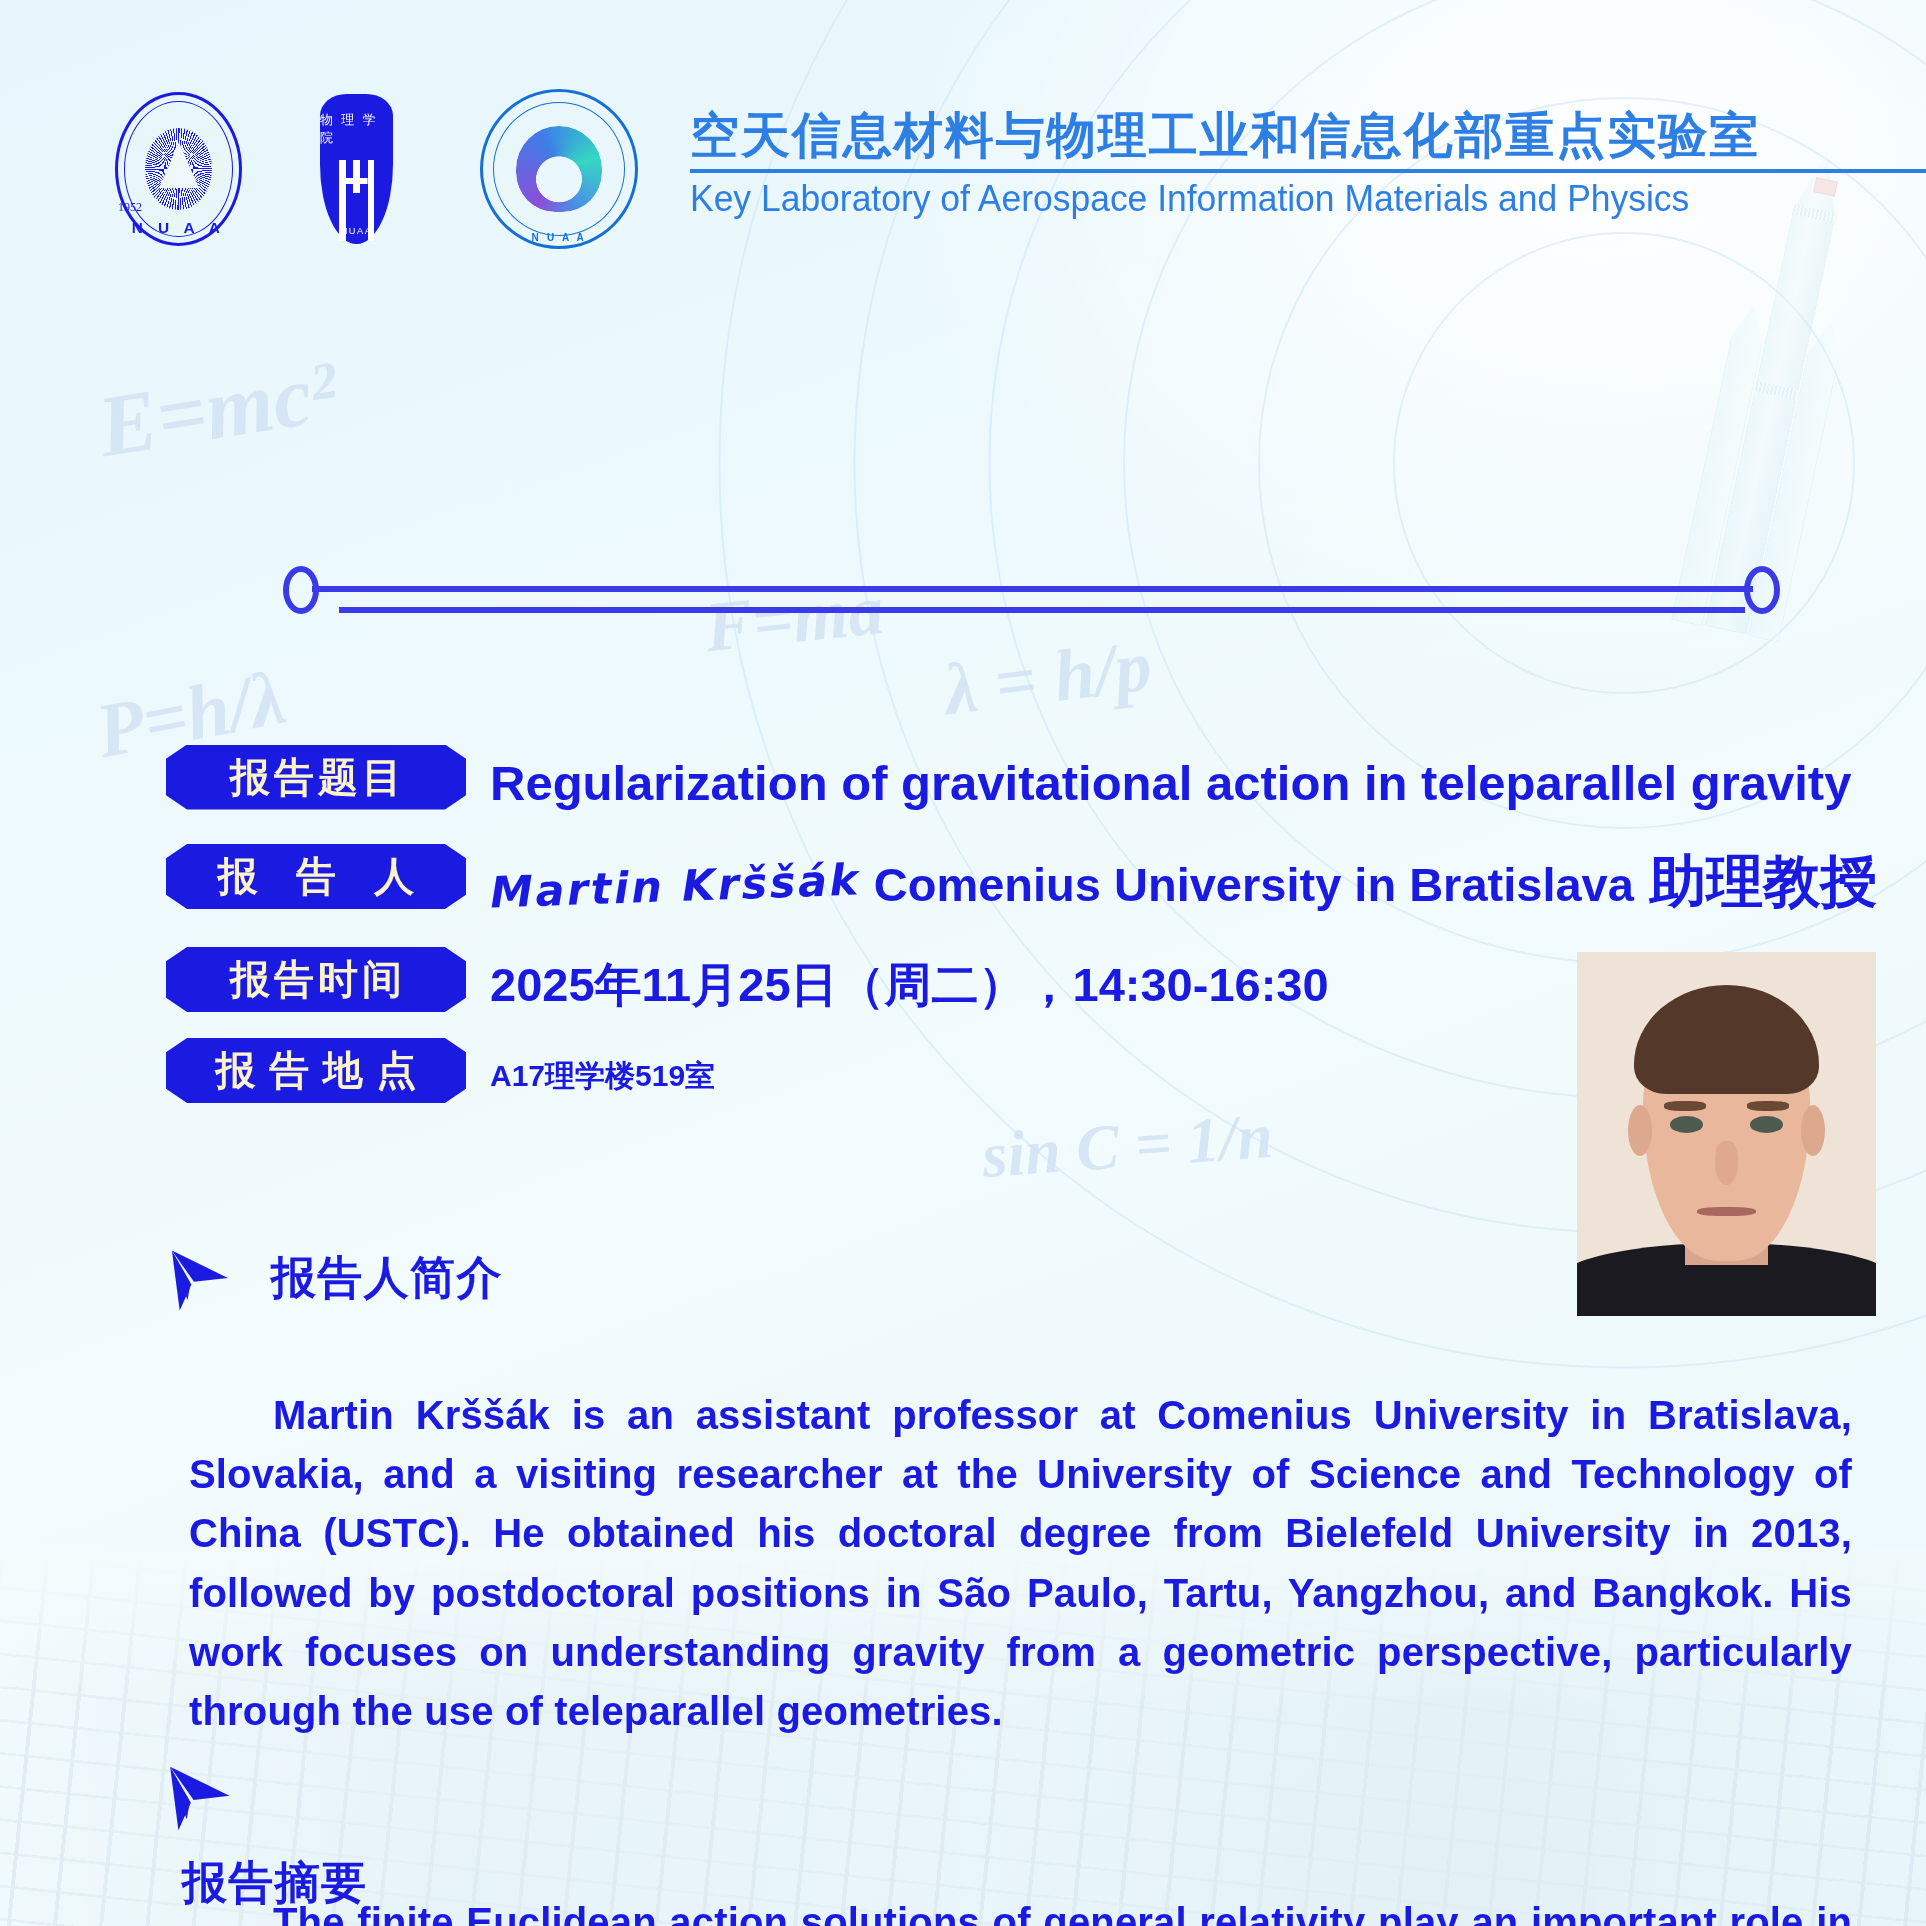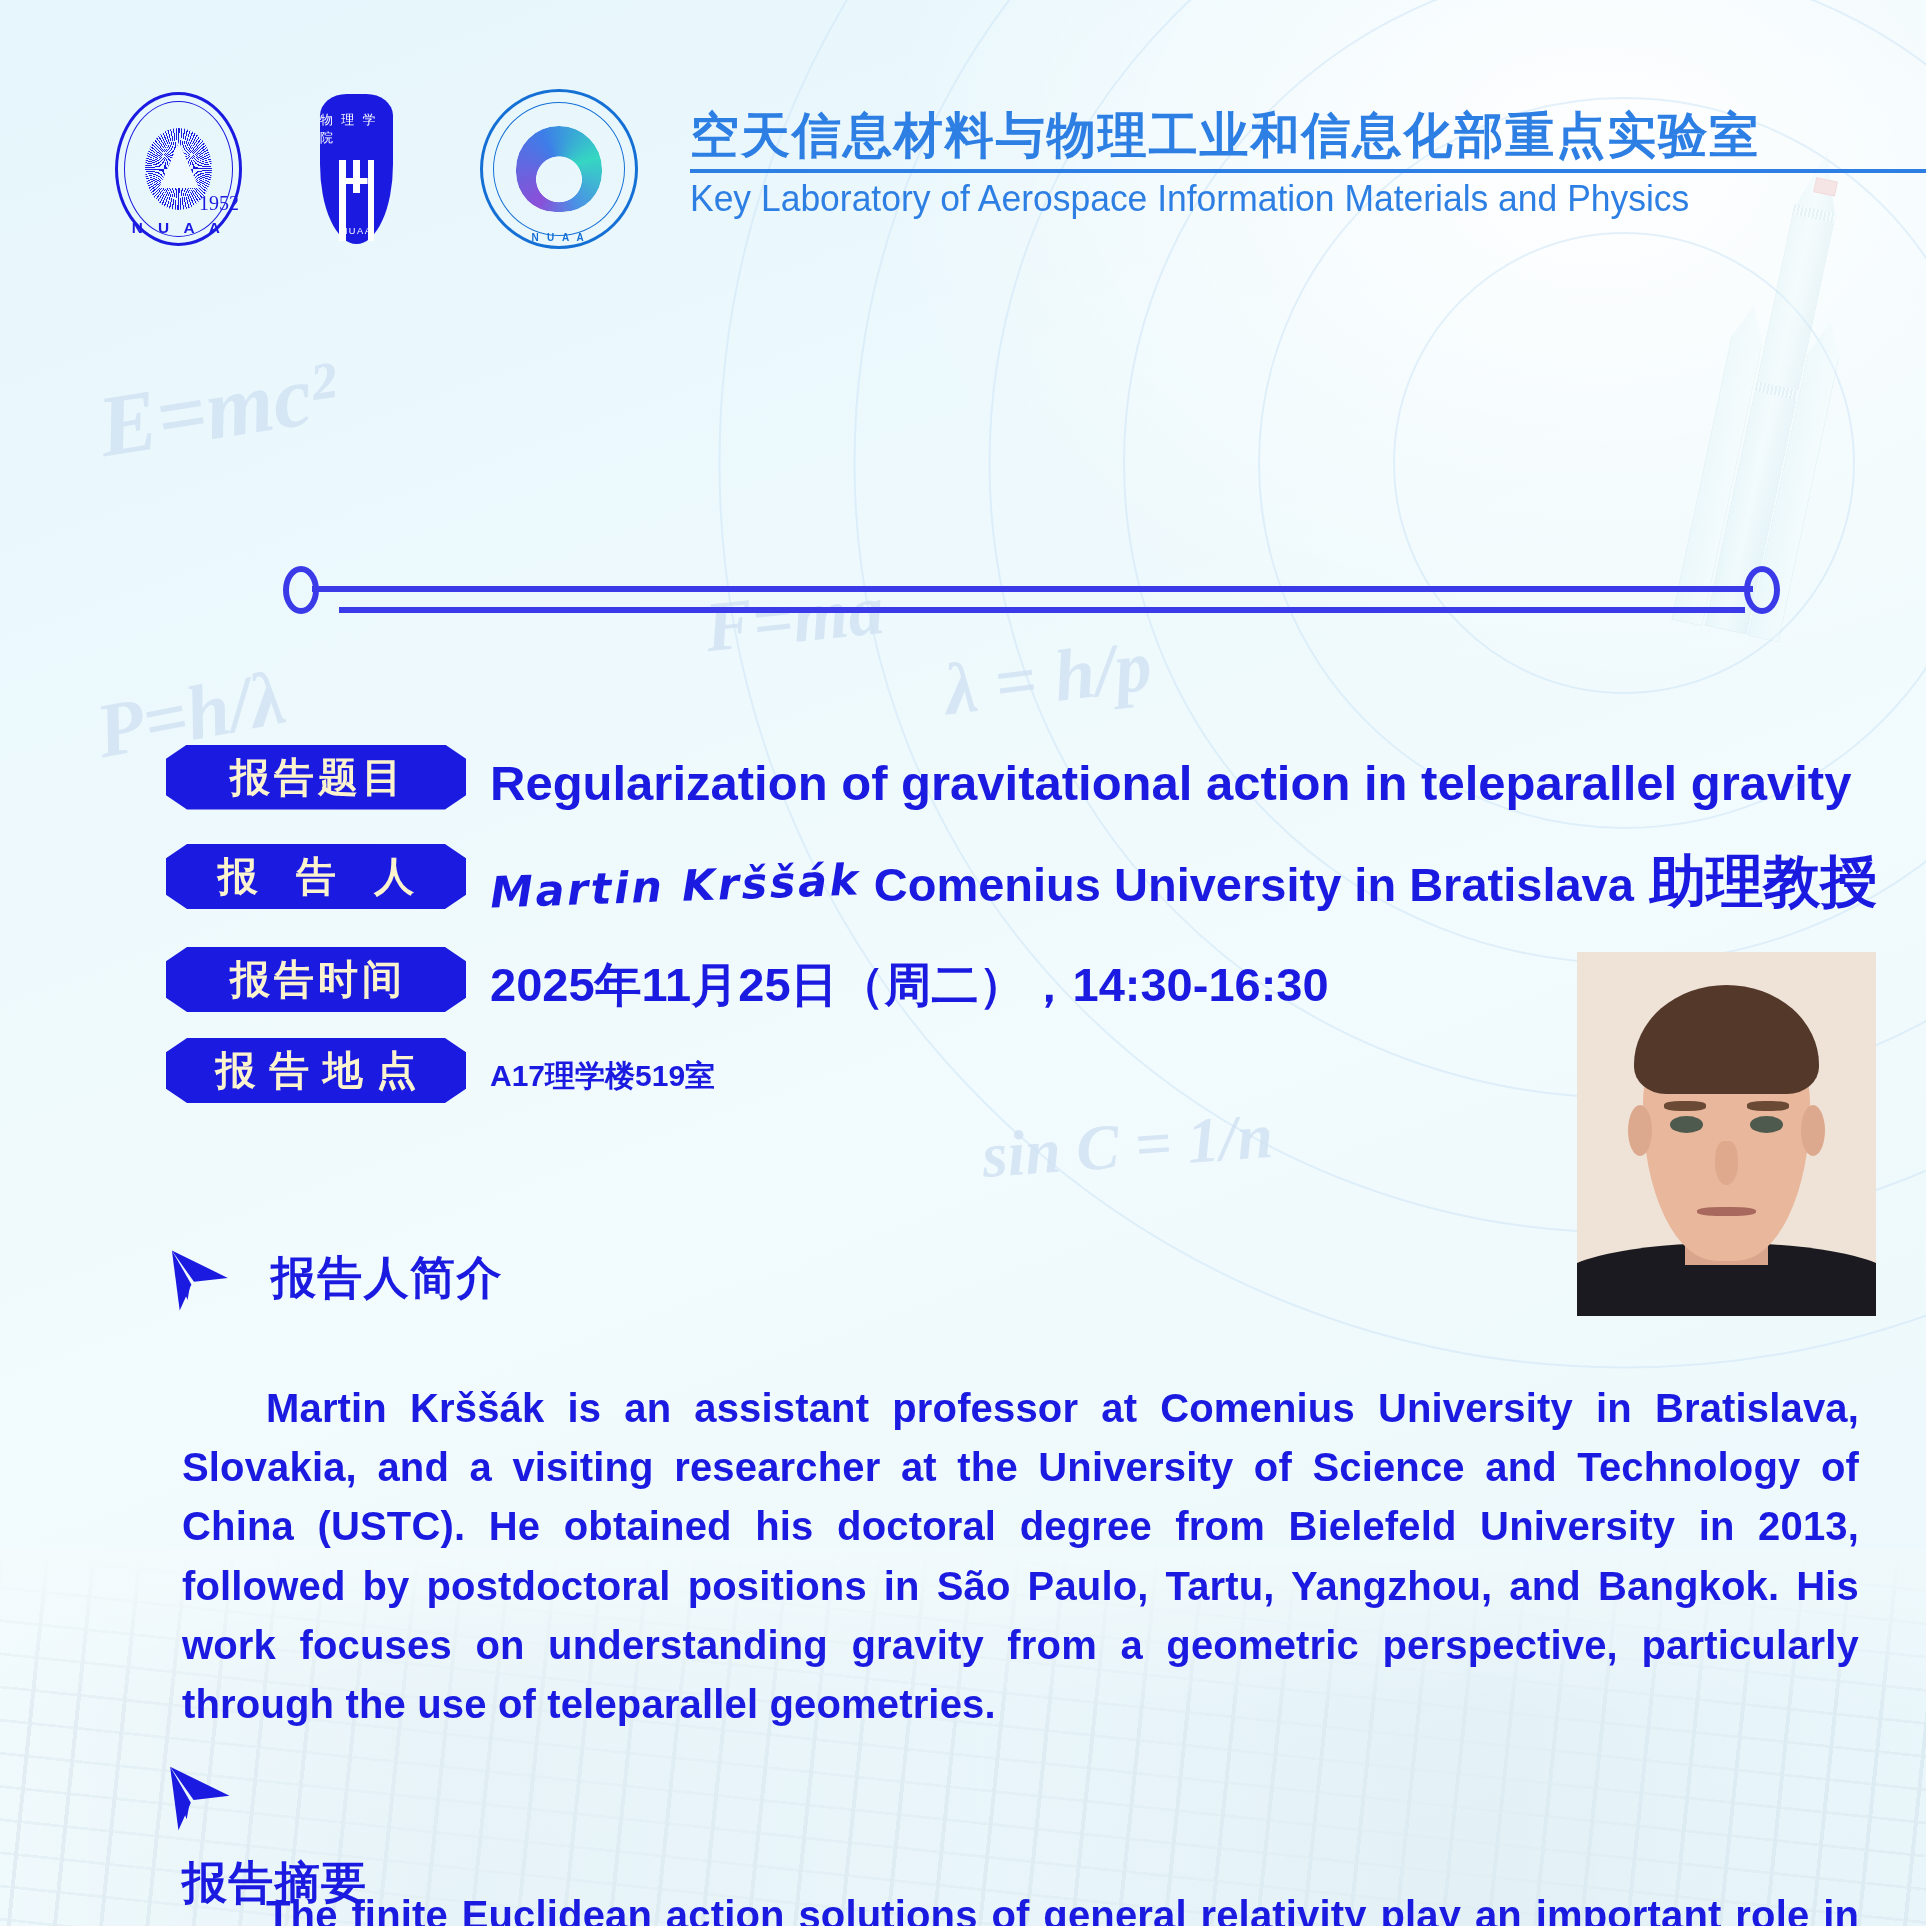--- a/index.html
+++ b/index.html
@@ -99,22 +99,22 @@
     background:repeating-conic-gradient(#1a1ae0 0 1.6deg, transparent 1.6deg 4deg);
     position:relative;
   }
   .seal-inner:after{
     content:""; position:absolute; left:50%; top:18%;
     width:0;height:0; transform:translateX(-50%);
     border-left:20px solid transparent; border-right:20px solid transparent;
     border-bottom:46px solid #f0f9ff;
   }
   .seal-year{
-    position:absolute; left:0; right:0; bottom:19%; text-align:right;
-    font-size:20px; color:#1a1ae0; font-family:"Liberation Serif",serif;
+    position:absolute; left:0; right:0; bottom:19%; text-align:left;
+    font-size:12px; color:#1a1ae0; font-family:"Liberation Serif",serif;
   }
   .seal-letters{
     position:absolute; left:0; right:0; bottom:4%; text-align:center;
     font-size:15.4px; letter-spacing:5.4px; color:#1a1ae0; font-weight:700;
   }
 
   .shield{
     width:100%; height:100%;
     background:#1a1ae0; position:relative;
     border-radius:27px 27px 37px 37px / 21.6px 21.6px 81px 81px;
@@ -266,21 +266,21 @@
   .pennant svg{ width:100%; height:100%; display:block; }
   .section-head .label{
     margin-left:16px; font-size:45px; font-weight:700; color:#1a1ae0; letter-spacing:.03em;
   }
 
   .body-text{
     position:absolute; color:#1a1ae0; font-weight:700;
     font-size:40px; line-height:1.48; text-align:justify;
     text-align-last:left; letter-spacing:.004em;
   }
-  .body-text p{ text-indent:2.1em; margin:8px; }
+  .body-text p{ text-indent:2.1em; margin:15px; }
 </style>
 </head>
 <body>
 
 <div id="poster">
 
   <div class="orbits">
     <div style="width:462px;height:462px"></div>
     <div style="width:732px;height:732px"></div>
     <div style="width:1002px;height:1002px"></div>

